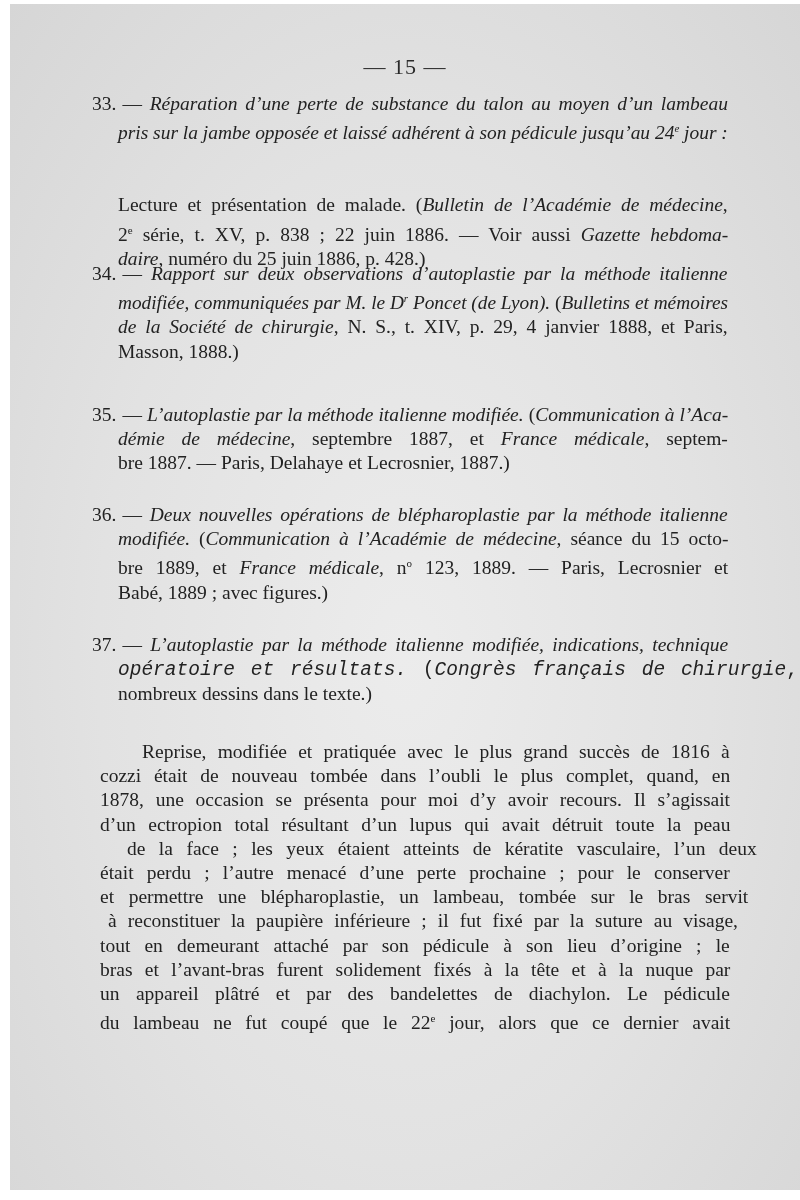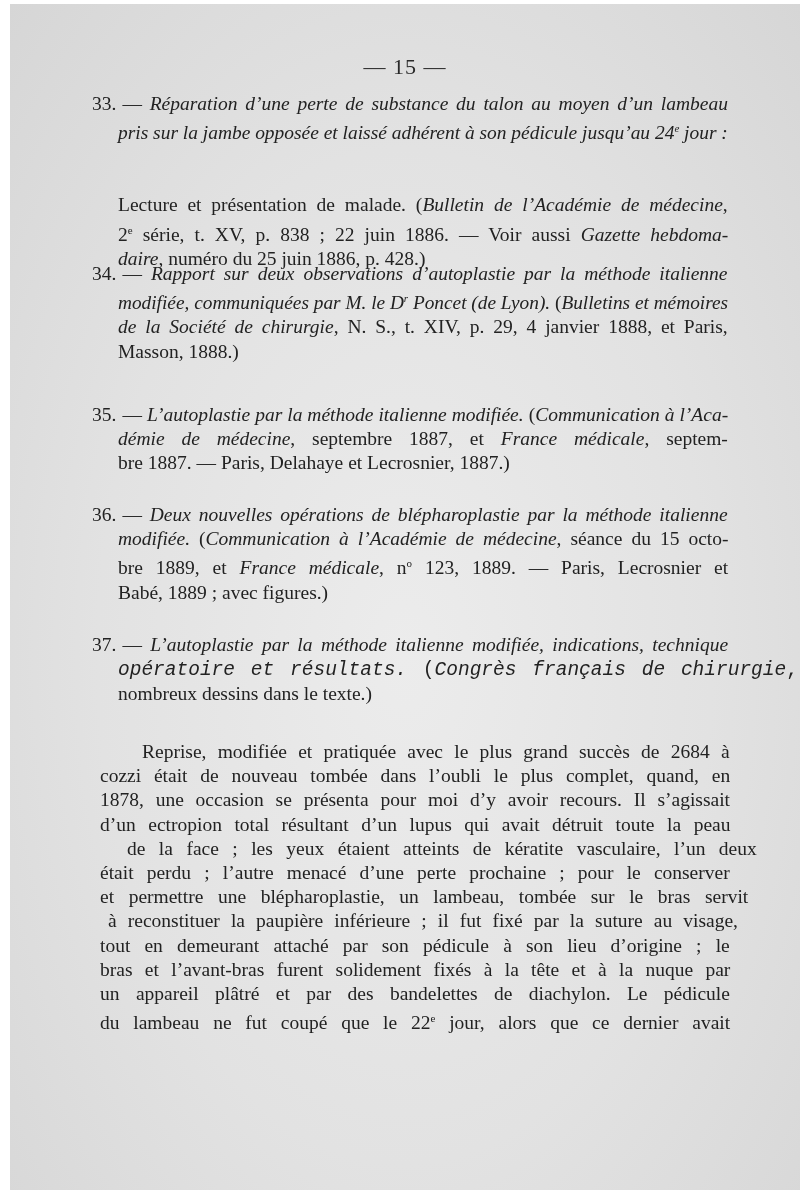--- a/index.html
+++ b/index.html
@@ -119,21 +119,21 @@
     <span class="line last"><span style="display: inline-block; white-space: nowrap; transform-origin: left center;"><span>Babé, 1889 ; avec figures.)</span></span></span>
   </div>
 
   <div class="entry" style="top:629px;">
     <span class="line first"><span style="display: inline-block; white-space: nowrap; transform-origin: left center; word-spacing: 3.5px;"><span class="num">37.</span><span>— </span><span class="it">L’autoplastie par la méthode italienne modifiée, indications, technique</span></span></span>
     <span class="line"><span style="display: inline-block; white-space: nowrap; transform-origin: left center; word-spacing: 4.1px; font-family: Liberation Mono, monospace;"><span class="it">opératoire et résultats.</span><span> (</span><span class="it">Congrès français de chirurgie</span><span>, 1889. — Avec de</span></span></span>
     <span class="line last"><span style="display: inline-block; white-space: nowrap; transform-origin: left center;"><span>nombreux dessins dans le texte.)</span></span></span>
   </div>
 
   <div class="para" style="top:736px;">
-    <span class="line indent"><span style="display: inline-block; white-space: nowrap; transform-origin: left center; word-spacing: 6.36px;">Reprise, modifiée et pratiquée avec le plus grand succès de 2684 à</span></span>
+    <span class="line indent"><span style="display: inline-block; white-space: nowrap; transform-origin: left center; word-spacing: 6.36px;">Reprise, modifiée et pratiquée avec le plus grand succès de 1816 à</span></span>
     <span class="line"><span style="display: inline-block; white-space: nowrap; transform-origin: left center; word-spacing: 7.91px;">cozzi était de nouveau tombée dans l’oubli le plus complet, quand, en</span></span>
     <span class="line"><span style="display: inline-block; white-space: nowrap; transform-origin: left center; word-spacing: 6.91px;">1878, une occasion se présenta pour moi d’y avoir recours. Il s’agissait</span></span>
     <span class="line"><span style="display: inline-block; white-space: nowrap; transform-origin: left center; word-spacing: 7.64px;">d’un ectropion total résultant d’un lupus qui avait détruit toute la peau</span></span>
     <span class="line"><span style="display: inline-block; white-space: nowrap; transform-origin: left center; word-spacing: 8.58px; margin-left: 27px;">de la face ; les yeux étaient atteints de kératite vasculaire, l’un deux</span></span>
     <span class="line"><span style="display: inline-block; white-space: nowrap; transform-origin: left center; word-spacing: 8.27px;">était perdu ; l’autre menacé d’une perte prochaine ; pour le conserver</span></span>
     <span class="line"><span style="display: inline-block; white-space: nowrap; transform-origin: left center; word-spacing: 9.7px;">et permettre une blépharoplastie, un lambeau, tombée sur le bras servit</span></span>
     <span class="line"><span style="display: inline-block; white-space: nowrap; transform-origin: left center; word-spacing: 6.23px; margin-left: 8px;">à reconstituer la paupière inférieure ; il fut fixé par la suture au visage,</span></span>
     <span class="line"><span style="display: inline-block; white-space: nowrap; transform-origin: left center; word-spacing: 9.25px;">tout en demeurant attaché par son pédicule à son lieu d’origine ; le</span></span>
     <span class="line"><span style="display: inline-block; white-space: nowrap; transform-origin: left center; word-spacing: 7.46px;">bras et l’avant-bras furent solidement fixés à la tête et à la nuque par</span></span>
     <span class="line"><span style="display: inline-block; white-space: nowrap; transform-origin: left center; word-spacing: 11.5px;">un appareil plâtré et par des bandelettes de diachylon. Le pédicule</span></span>

